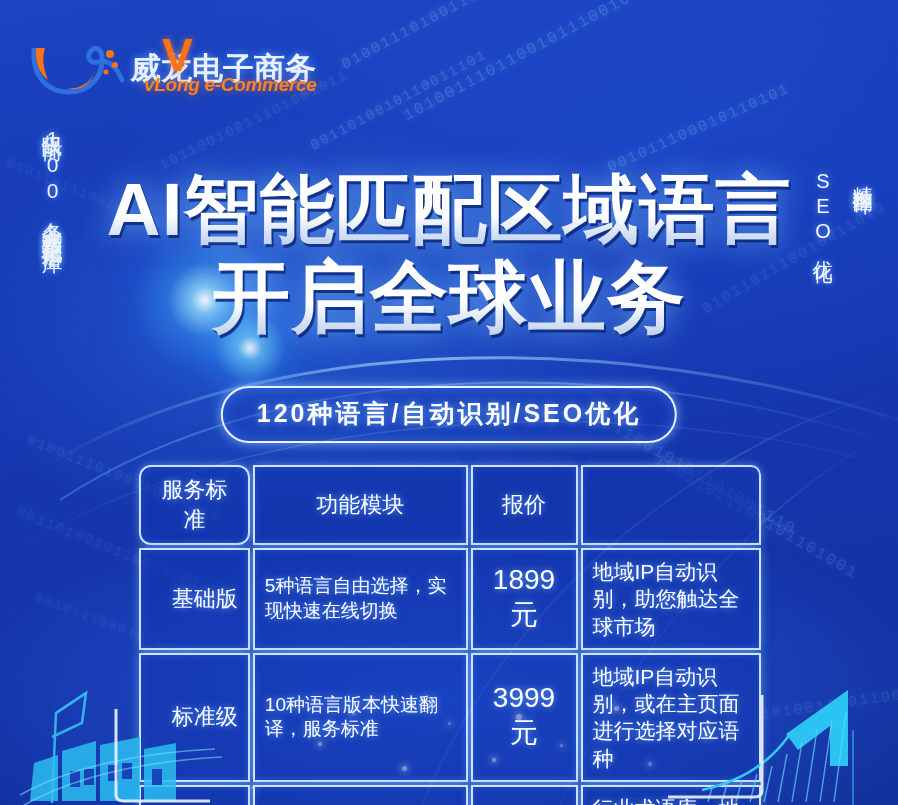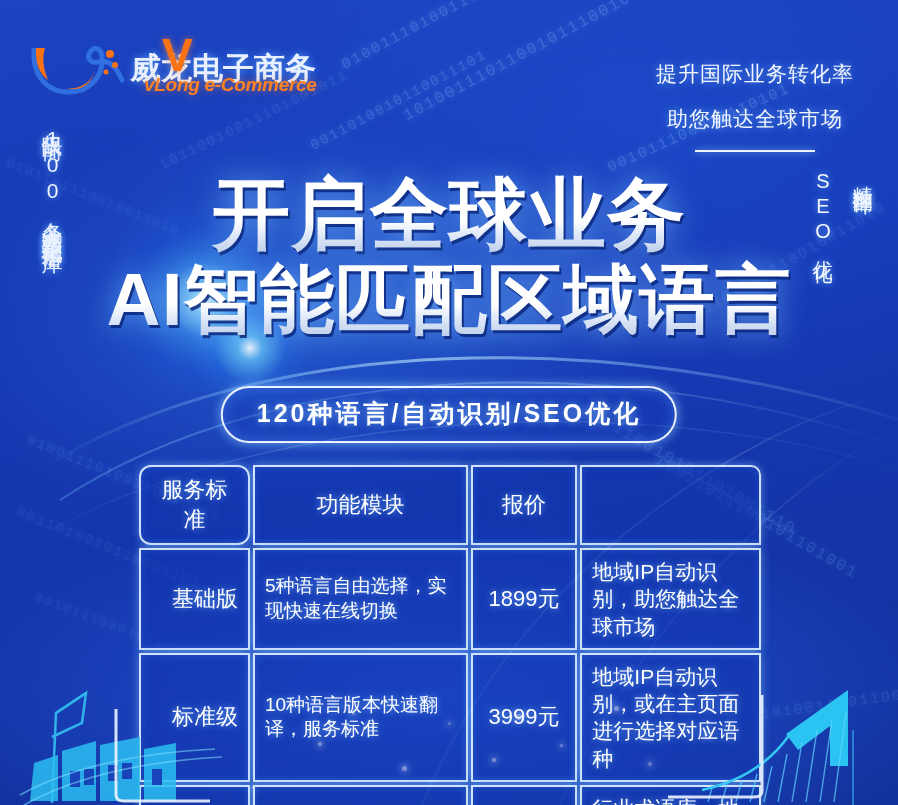--- a/index.html
+++ b/index.html
@@ -223,21 +223,21 @@
     box-shadow: 0 0 9px rgba(130,200,255,0.55), inset 0 0 10px rgba(70,150,255,0.22);
     color: #ffffff;
     text-shadow: 0 0 7px rgba(120,190,255,0.8);
     font-weight: normal;
     padding: 8px 10px;
     vertical-align: middle;
   }
   .table th { height: 60px; font-size: 22px; text-align: center; }
   .col-a { width: 114px; text-align: right; font-size: 22px; }
   .col-b { width: 222px; text-align: left;   font-size: 19px; line-height: 1.3; }
-  .col-c { width: 108px; text-align: center; font-size: 22px; }
+  .col-c { width: 108px; text-align: center; font-size: 28px; }
   .col-d { width: 186px; text-align: left;   font-size: 21px; line-height: 1.3; }
   .table tr.body-row td { height: 88px; }
   .table tr.body-row:last-child td { height: 96px; }
 
   
   .table tr:first-child th:first-child { border-top-left-radius: 10px; border-radius: 12px; }
   .table tr:first-child th:last-child  { border-top-right-radius: 10px; }
   .table tr:last-child td:first-child  { border-bottom-left-radius: 10px; }
   .table tr:last-child td:last-child   { border-bottom-right-radius: 10px; }
 
@@ -330,34 +330,29 @@
     </svg>
     <div class="logo-text-wrap">
       <div class="logo-cn">威龙电子商务</div>
       <div class="logo-v">V</div>
       <div class="logo-en">vLong e-Commerce</div>
     </div>
   </div>
 
   <div class="left-vert">仅限前100名企业赠送定制化术语库</div>
 
-  <div class="top-right">
-    <div class="tagline">提升国际业务转化率</div>
-    <div class="tagline">助您触达全球市场</div>
-    <div class="tr-divider"></div>
-  </div>
 
   <div class="right-verts">
     <div class="rv">SEO优化</div>
     <div class="rv">精准翻译</div>
   </div>
 
   <div class="headline">
+    <div class="hl-line">AI智能匹配区域语言</div>
     <div class="hl-line second">开启全球业务</div>
-    <div class="hl-line">AI智能匹配区域语言</div>
   </div>
 
   <div class="pill">120种语言/自动识别/SEO优化</div>
 
   <table class="table">
     <tbody>
       <tr>
         <th class="col-a">服务标准</th>
         <th class="col-b">功能模块</th>
         <th class="col-c">报价</th>

